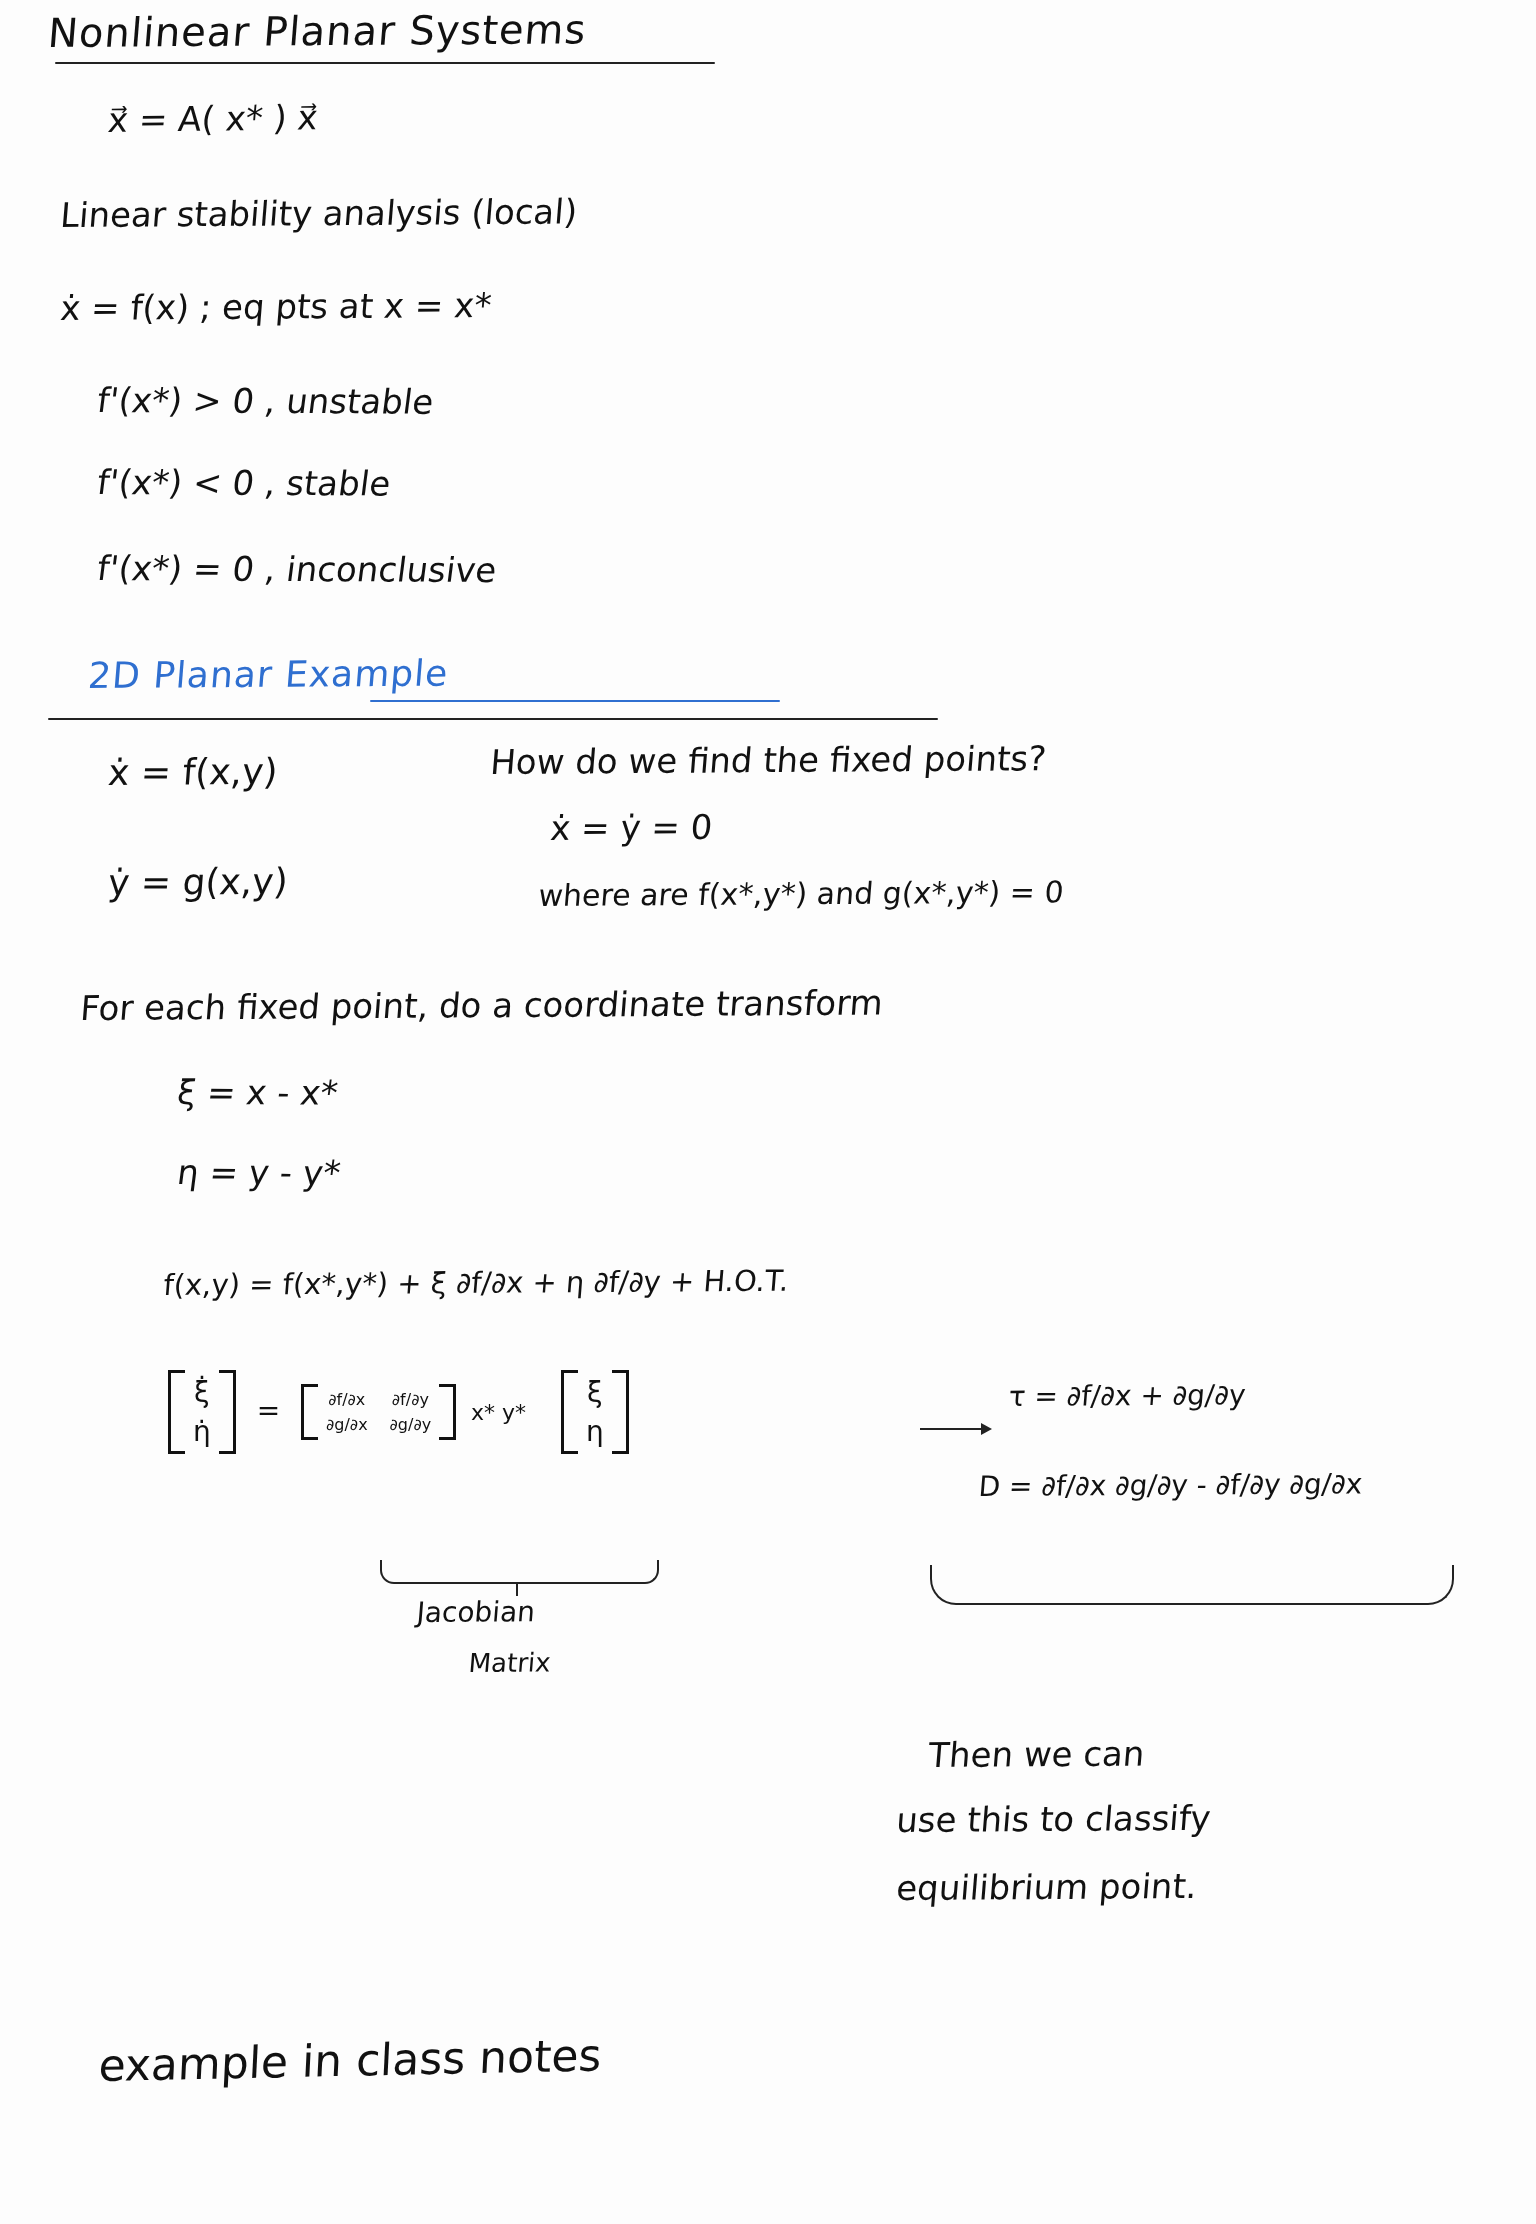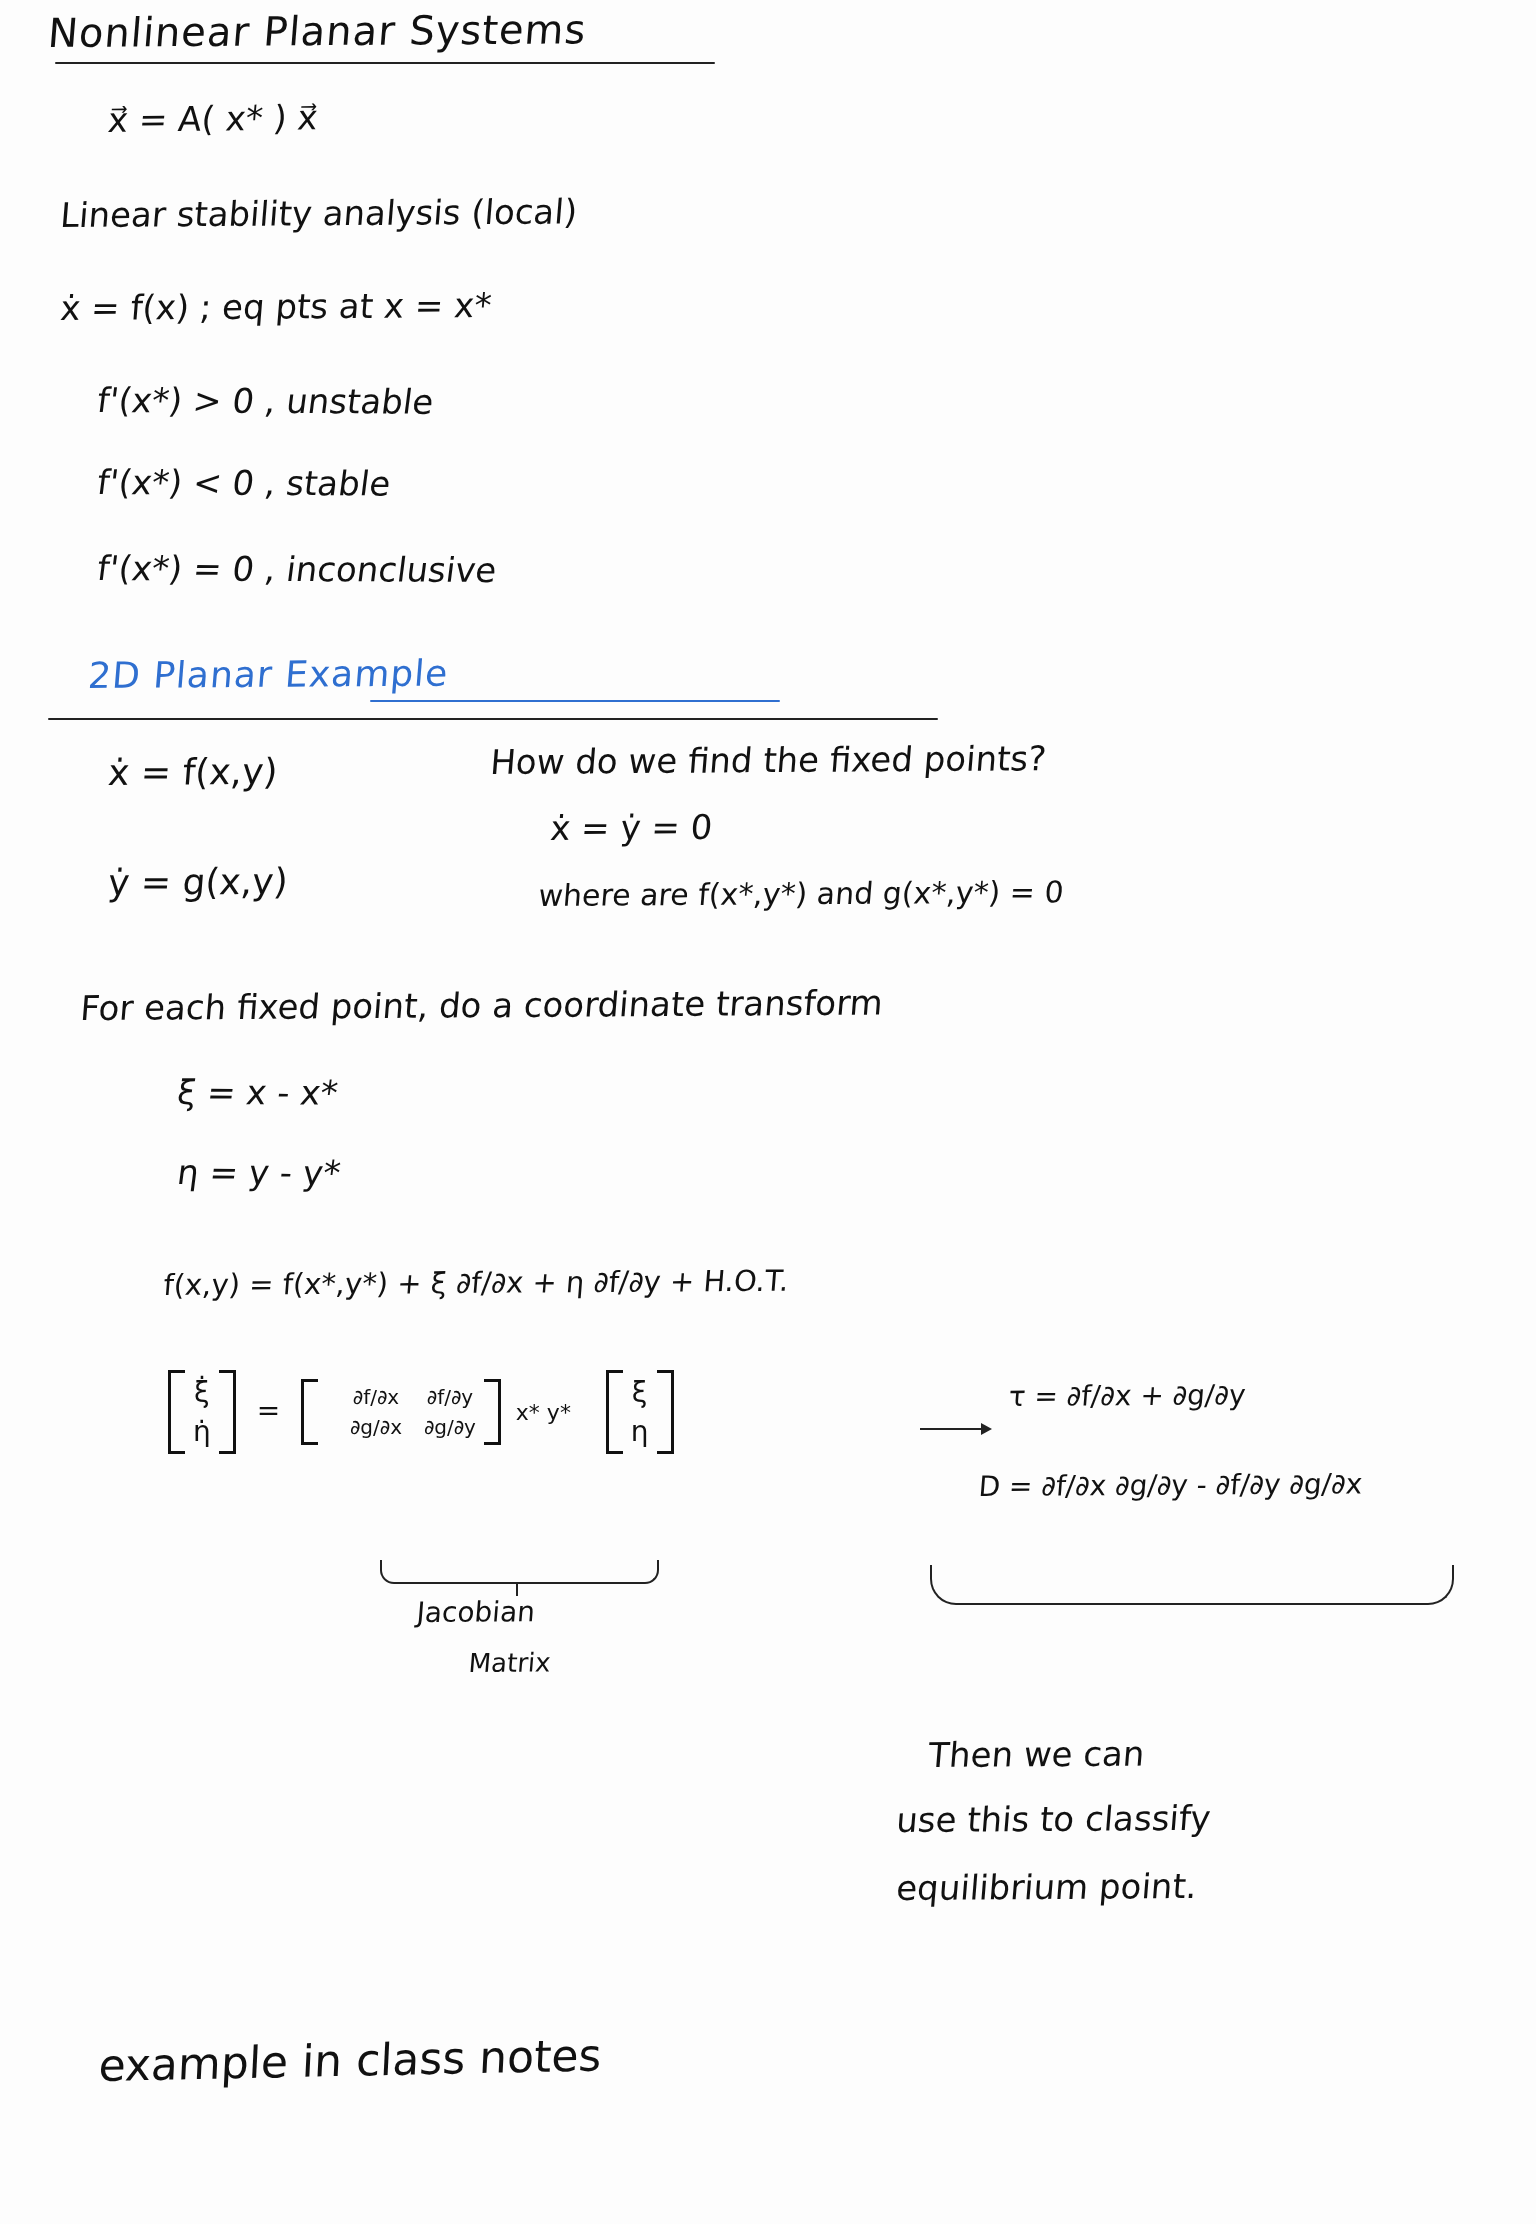--- a/index.html
+++ b/index.html
@@ -137,21 +137,21 @@
       <span class="bracket left"></span>
       <span class="mcells col1">
         <span>ξ̇</span>
         <span>η̇</span>
       </span>
       <span class="bracket right"></span>
     </span>
     <span style="margin:0 12px;">=</span>
     <span class="matrix">
       <span class="bracket left"></span>
-      <span class="mcells col2" style="font-size:20px;margin-left:24px;">
+      <span class="mcells col2" style="font-size:16px;">
         <span>∂f/∂x</span>
         <span>∂f/∂y</span>
         <span>∂g/∂x</span>
         <span>∂g/∂y</span>
       </span>
       <span class="bracket right"></span>
     </span>
     <span style="font-size:22px; margin-left:6px;">x*  y*</span>
     <span class="matrix" style="margin-left:26px;">
       <span class="bracket left"></span>

